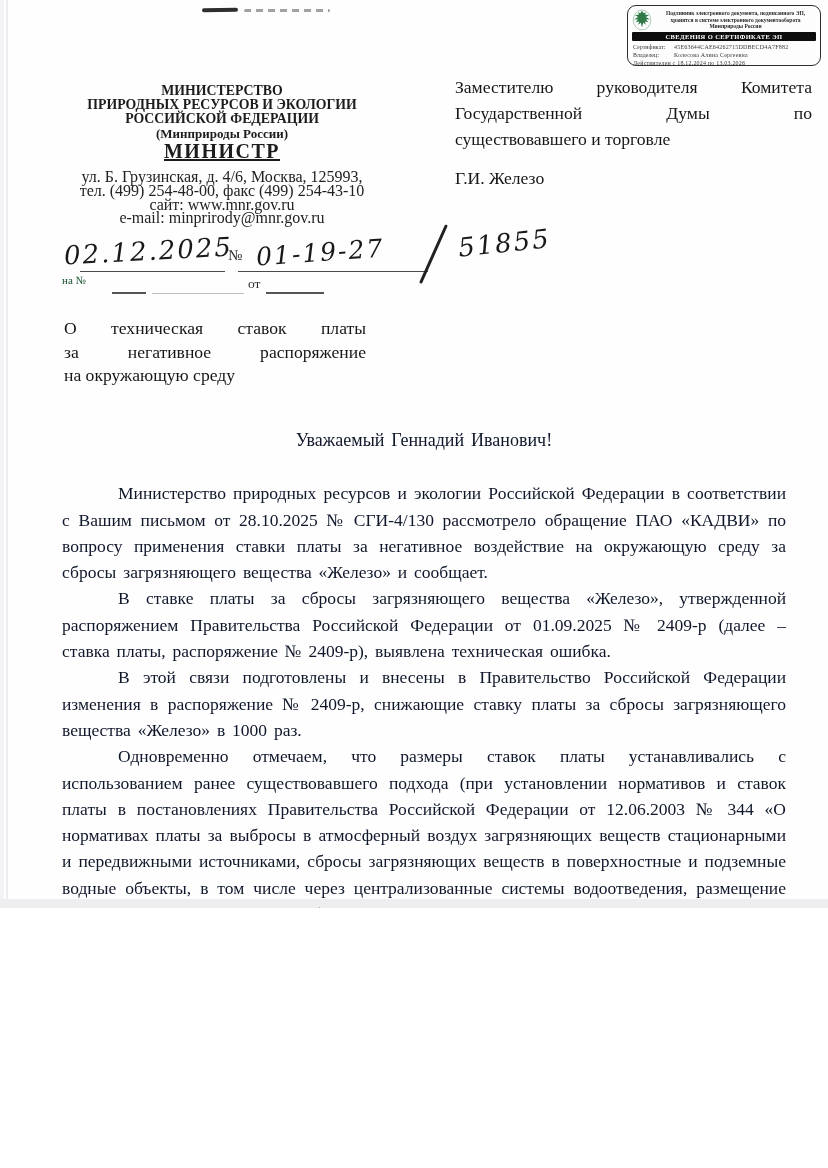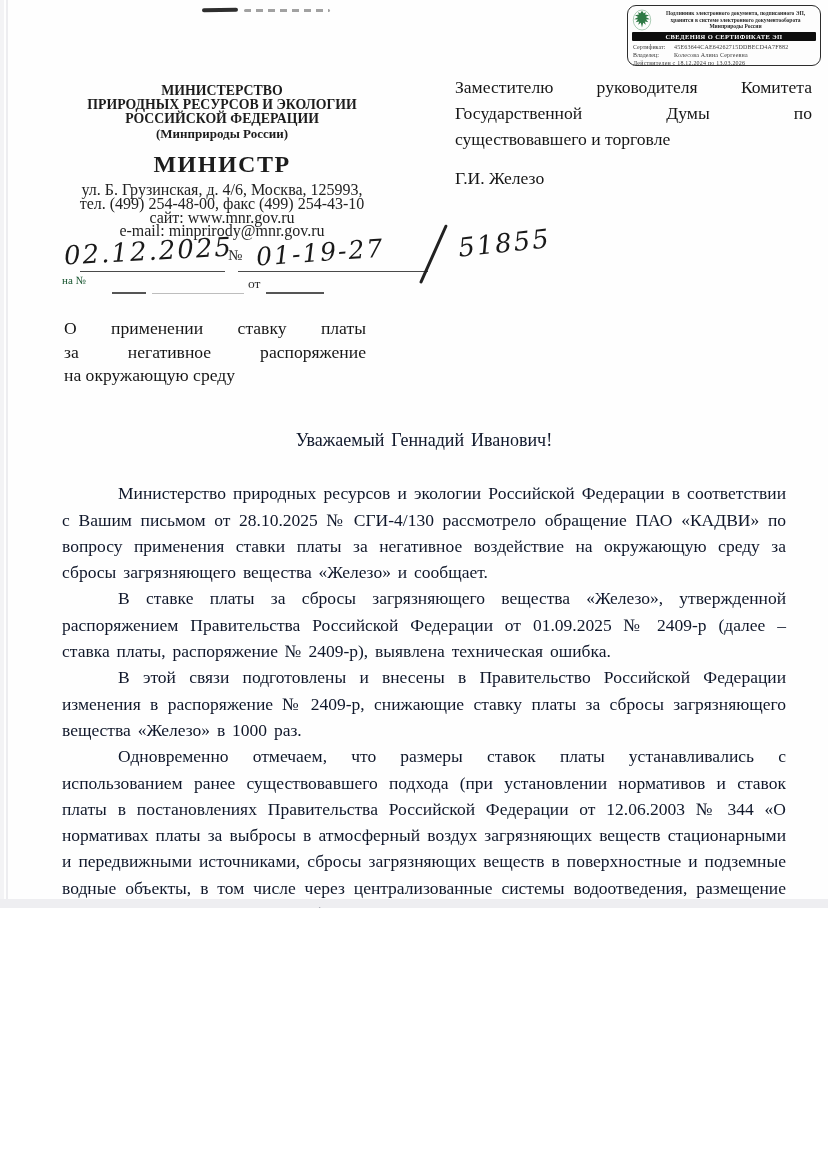--- a/index.html
+++ b/index.html
@@ -30,21 +30,21 @@
     line-height:9px;border-radius:1px;letter-spacing:.4px;font-family:"Liberation Serif", serif;}
   .stamp-rows{display:flex;flex-direction:column;justify-content:space-between;flex:1;padding:1px 1px 0 1px;}
   .stamp-row{display:flex;gap:5px;font-size:6px;line-height:8px;white-space:nowrap;overflow:hidden;}
   .stamp-row .lbl{flex:0 0 36px;}
   .stamp-row .val{letter-spacing:.2px;}
 
   
   .letterhead{position:absolute;left:72px;top:84px;width:300px;text-align:center;color:#1c1c1c;}
   .lh-bold{font-weight:700;font-size:13.8px;line-height:13.8px;}
   .lh-bold-sm{font-weight:700;font-size:13px;line-height:14px;margin-top:2px;}
-  .lh-minister{font-weight:700;font-size:24px;line-height:20px;margin-top:13px;letter-spacing:1.5px;}
+  .lh-minister{font-weight:700;font-size:20px;line-height:20px;letter-spacing:1.5px;text-decoration:underline;}
   .lh-addr{font-size:16px;line-height:13.6px;margin-top:9px;color:#222;}
   .lh-addr div{white-space:nowrap;}
 
   
   .addressee{position:absolute;left:455px;top:74px;width:357px;font-size:17.6px;line-height:26px;color:#161616;}
   .just{text-align:justify;text-align-last:justify;}
   .addressee-name{margin-top:13px;}
 
   
   .handwriting{font-family:"DejaVu Serif", serif;font-style:italic;color:#191919;}
@@ -140,21 +140,21 @@
   <div class="u-num"></div>
   <div class="big-slash"></div>
   <div class="handwriting hw-number2">51855</div>
   <div class="ref-line">на №</div>
   <div class="u-ref1a"></div>
   <div class="u-ref1b"></div>
   <div class="ref-from">от</div>
   <div class="u-ref2"></div>
 
   <div class="subject">
-    <div class="just">О применении ставку платы</div>
+    <div class="just">О техническая ставок платы</div>
     <div class="just">за негативное распоряжение</div>
     <div>на окружающую среду</div>
   </div>
 
   <div class="content">
     <div class="salutation">Уважаемый Геннадий Иванович!</div>
     <div>
         <p>Министерство природных ресурсов и экологии Российской Федерации в соответствии с Вашим письмом от 28.10.2025 № СГИ-4/130 рассмотрело обращение ПАО «КАДВИ» по вопросу применения ставки платы за негативное воздействие на окружающую среду за сбросы загрязняющего вещества «Железо» и сообщает.</p>
         <p>В ставке платы за сбросы загрязняющего вещества «Железо», утвержденной распоряжением Правительства Российской Федерации от 01.09.2025 № 2409-р (далее – ставка платы, распоряжение № 2409-р), выявлена техническая ошибка.</p>
         <p>В этой связи подготовлены и внесены в Правительство Российской Федерации изменения в распоряжение № 2409-р, снижающие ставку платы за сбросы загрязняющего вещества «Железо» в 1000 раз.</p>

